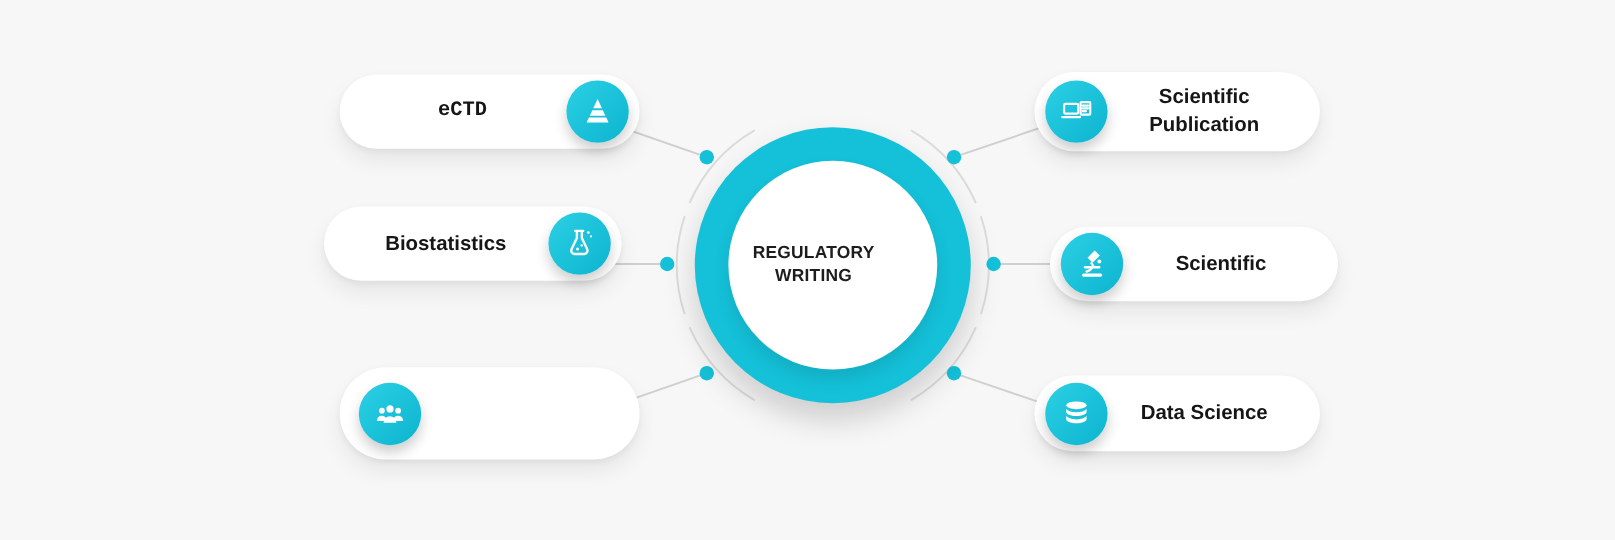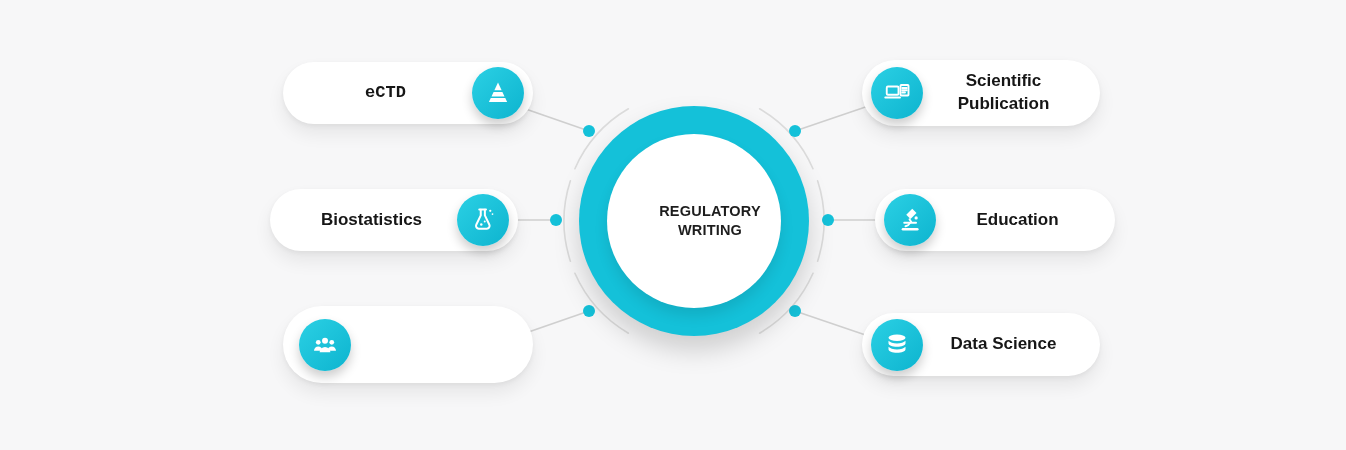--- a/index.html
+++ b/index.html
@@ -21,21 +21,21 @@
     position: absolute; left: 579px; top: 106px; width: 230px; height: 230px;
     border-radius: 50%;
     background: var(--accent, #14c1d9);
     box-shadow: 0 14px 26px rgba(0,0,0,.17);
     display: flex; align-items: center; justify-content: center;
   }
   .center-inner {
     width: 174px; height: 174px; border-radius: 50%;
     background: #fff;
     box-shadow: 0 8px 14px rgba(0,0,0,.10);
-    display: flex; flex-direction: column; align-items: flex-end; justify-content: center;
+    display: flex; flex-direction: column; align-items: flex-start; justify-content: center;
     gap: 24px; text-align: center;
   }
   .center-text {
     width: 142px;
     font-size: 14.5px; font-weight: bold; color: #1d1d1d;
     line-height: 1.32; letter-spacing: .2px;
   }
 
   .pill {
     position: absolute;
@@ -98,21 +98,21 @@
     <span class="pill-label">eCTD</span>
     <span class="icon-circle">
       <svg viewBox="0 0 24 24">
         <path fill="#fff" d="M12 3.6 L14.9 9.8 H9.1 Z"></path>
         <path fill="#fff" d="M8.5 11.1 h7 L17.2 14.7 H6.8 Z"></path>
         <path fill="#fff" d="M6.2 16 h11.6 L19.3 19.2 H4.7 Z"></path>
       </svg>
     </span>
   </div>
 
-  <div class="pill pill-left" style="left:270px; top:189px; width:248px; height:62px;">
+  <div class="pill pill-left" style="left:270px; top:172px; width:248px; height:62px;">
     <span class="pill-label">Biostatistics</span>
     <span class="icon-circle">
       <svg viewBox="0 0 24 24">
         <g stroke="#fff" stroke-width="1.6" fill="none" stroke-linecap="round" stroke-linejoin="round">
           <path d="M9 3.5 h5.4"></path>
           <path d="M10.2 3.7 v4.6 L6.6 15.8 a2.2 2.2 0 0 0 2 3.1 h6.5 a2.2 2.2 0 0 0 2 -3.1 L13.5 8.3 V3.7"></path>
         </g>
         <circle cx="10.6" cy="15.6" r="1" fill="#fff"></circle>
         <circle cx="13.4" cy="13.2" r=".8" fill="#fff"></circle>
         <circle cx="17.8" cy="4.6" r=".9" fill="#fff"></circle>
@@ -156,21 +156,21 @@
         <path fill="#fff" d="M13.8 3 l3.4 3.4 -4.8 4.8 -3.4 -3.4 z"></path>
         <circle cx="16.9" cy="10.3" r="1.3" fill="#fff"></circle>
         <g stroke="#fff" fill="none" stroke-linecap="round" stroke-linejoin="round">
           <path stroke-width="1.5" d="M11.6 11.4 l1.4 2.2"></path>
           <path stroke-width="1.6" d="M7.4 14.2 h9.4"></path>
           <path stroke-width="1.6" d="M8.4 17 c1.7 -.4 2.9 -1.3 3.5 -2.5"></path>
           <path stroke-width="2.1" d="M6.4 19.4 h11.4"></path>
         </g>
       </svg>
     </span>
-    <span class="pill-label">Education</span>
+    <span class="pill-label">Scientific</span>
   </div>
 
   <div class="pill pill-right" style="left:862px; top:313px; width:238px; height:63px;">
     <span class="icon-circle">
       <svg viewBox="0 0 24 24">
         <g fill="#fff">
           <ellipse cx="12" cy="6.2" rx="6.8" ry="2.6"></ellipse>
           <path d="M5.2 8.6 c1.2 1.3 3.7 2.2 6.8 2.2 s5.6 -.9 6.8 -2.2 v1.9 c0 1.6 -3 2.9 -6.8 2.9 s-6.8 -1.3 -6.8 -2.9 z"></path>
           <path d="M5.2 13.4 c1.2 1.3 3.7 2.2 6.8 2.2 s5.6 -.9 6.8 -2.2 v1.9 c0 1.6 -3 2.9 -6.8 2.9 s-6.8 -1.3 -6.8 -2.9 z"></path>
         </g>

